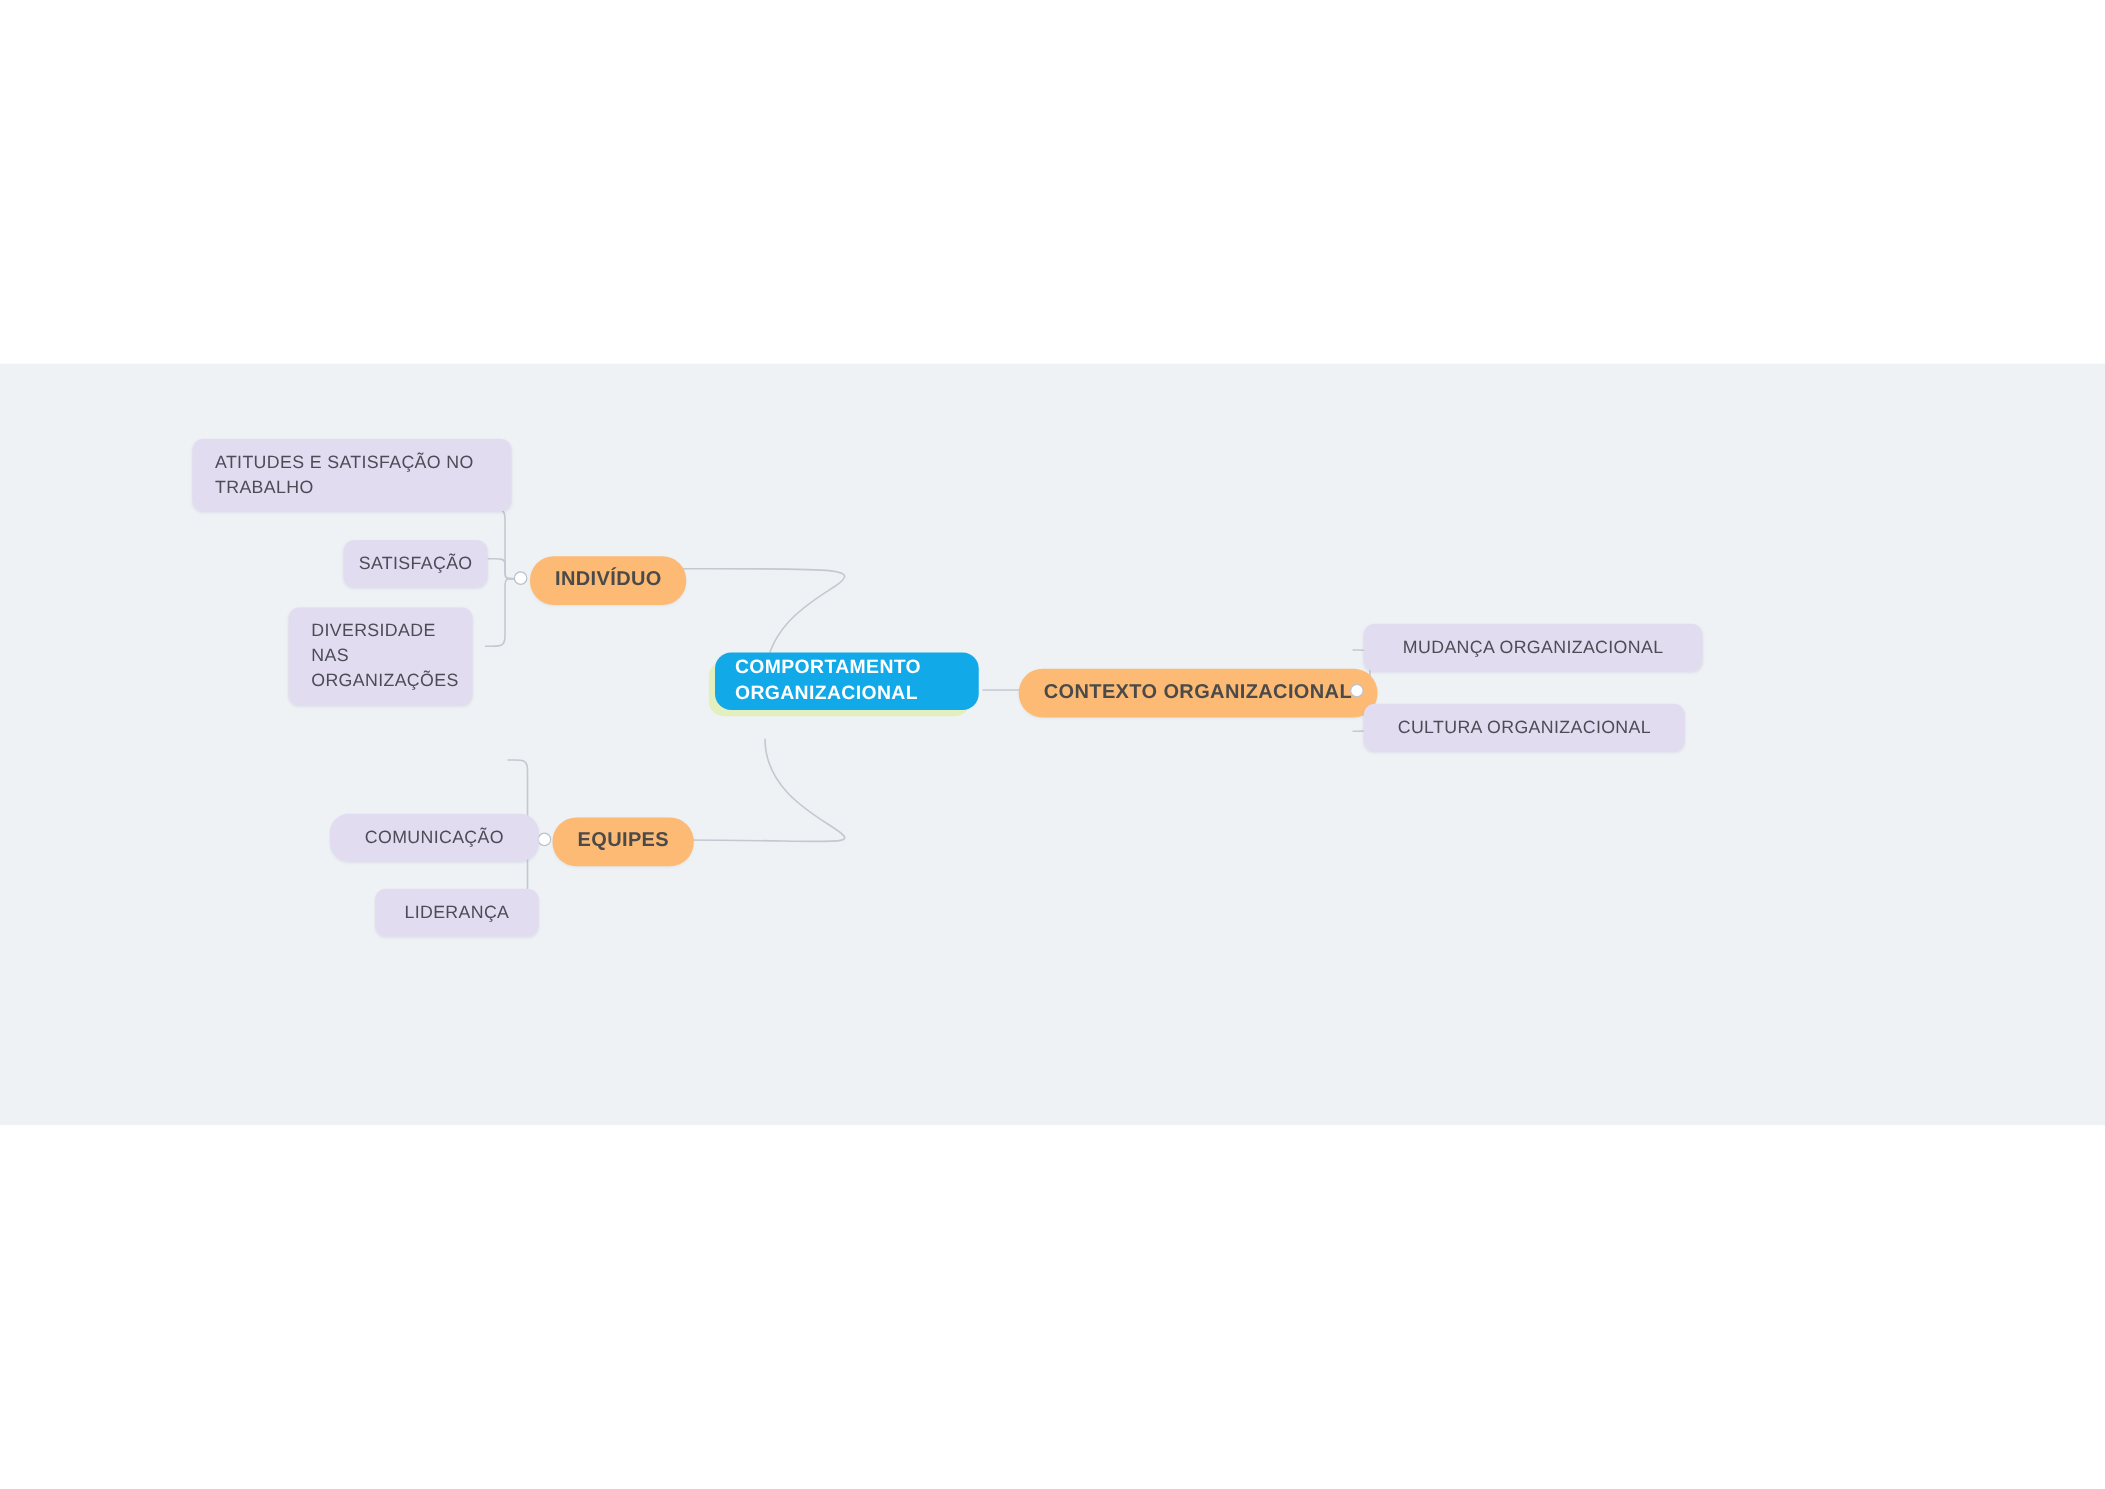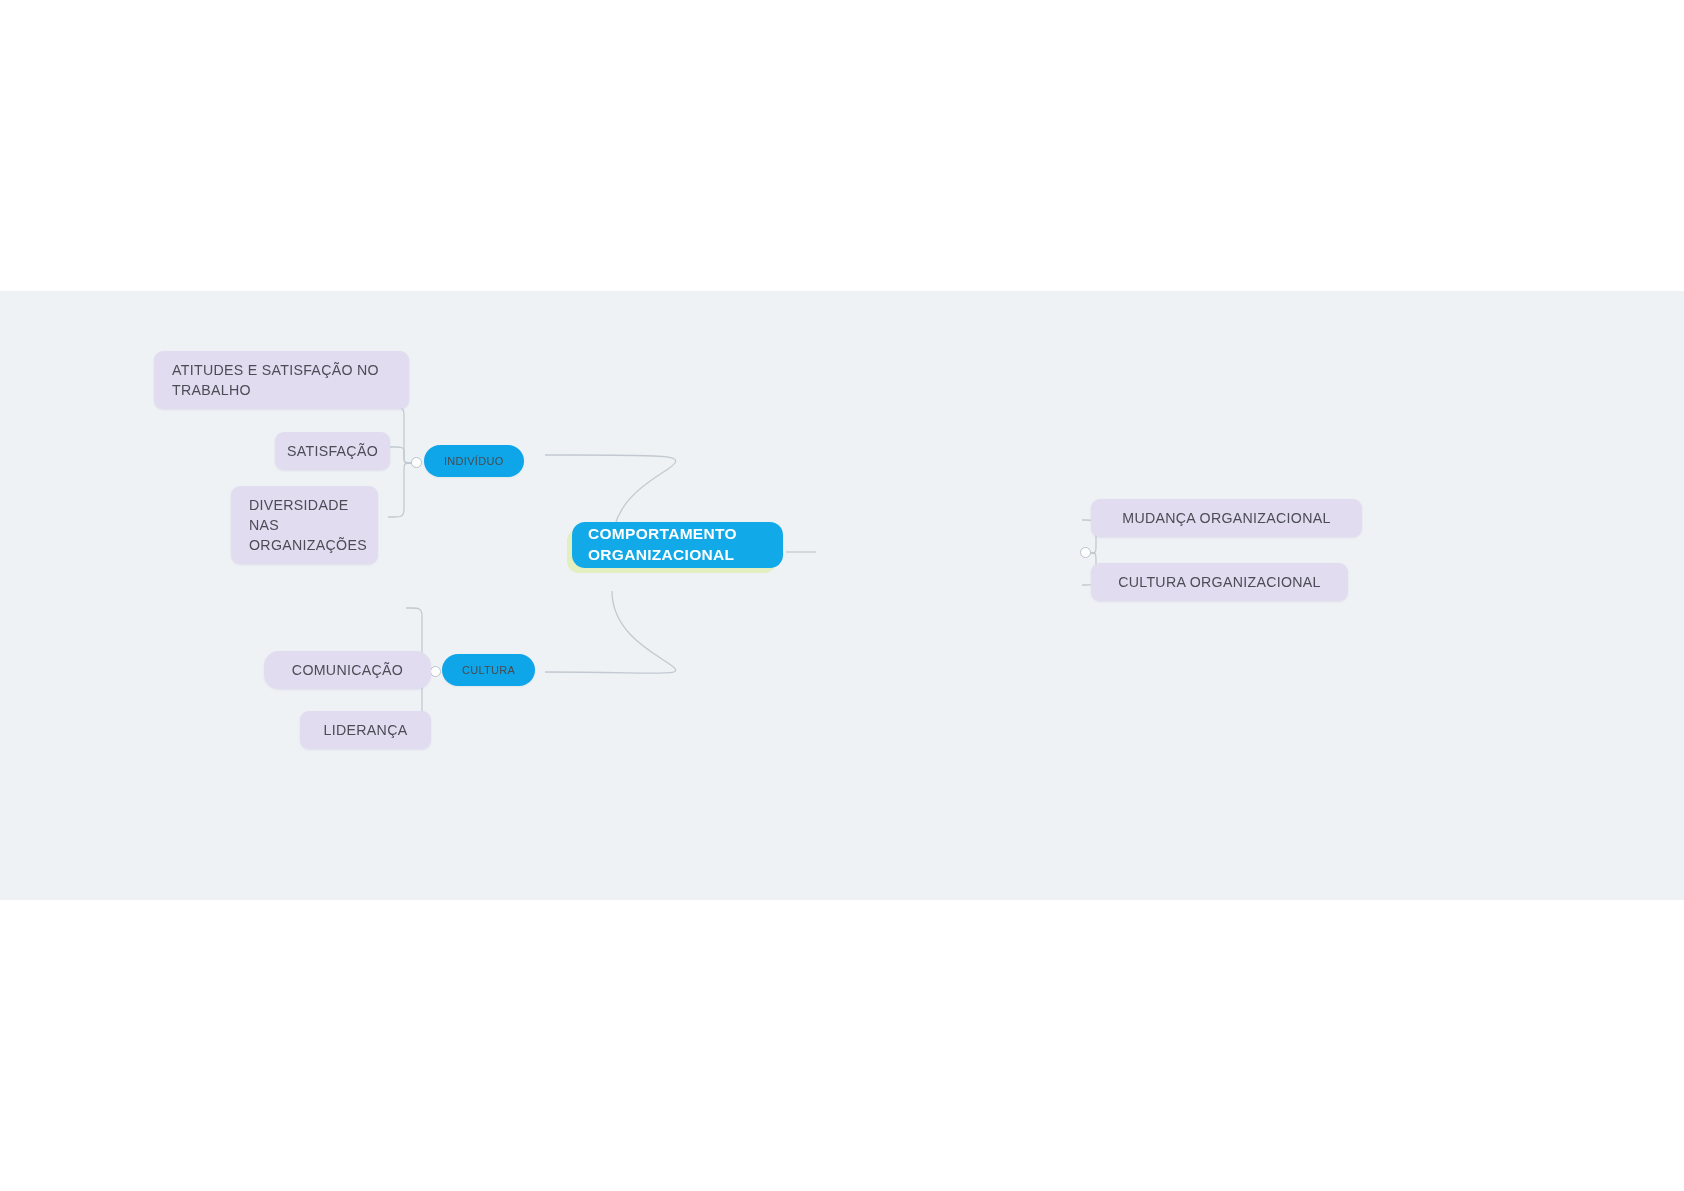--- a/index.html
+++ b/index.html
@@ -37,26 +37,26 @@
     border-radius:13px;
     padding:10px 16px;
     font-size:15.5px;
     font-weight:700;
     line-height:1.33;
     box-shadow: -6px 6px 0 -1px rgba(226,238,186,0.95);
   }
 
   
   .branch-node {
-    background:#0ea5e9;
+    background:#fdba74;
     color:#4a4a4a;
     border-radius:19px;
     padding:9px 20px;
-    font-size:11px;
-    font-weight:400;
+    font-size:16px;
+    font-weight:700;
     line-height:1.3;
     box-shadow:0 1px 2px rgba(120,130,150,0.10);
   }
 
   
   .leaf-node {
     background:#e1dcf0;
     color:#4c4c57;
     border-radius:9px;
     padding:9px 18px;
@@ -113,28 +113,29 @@
     <div class="dot" style="left:411px; top:166px;"></div>
 
     <div class="node leaf-node two-line" style="left:154px; top:60px; width:255px;">ATITUDES E SATISFAÇÃO NO
 TRABALHO</div>
 
     <div class="node leaf-node" style="left:275px; top:141px; width:115px; justify-content:center;">SATISFAÇÃO</div>
 
     <div class="node leaf-node two-line" style="left:231px; top:195px; width:147px;">DIVERSIDADE NAS
 ORGANIZAÇÕES</div>
 
-    <div class="node branch-node" style="left:442px; top:363px;">CULTURA</div>
+    <div class="node branch-node" style="left:442px; top:363px;">EQUIPES</div>
     <div class="dot" style="left:430px; top:375px;"></div>
 
 
     <div class="node leaf-node" style="left:264px; top:360px; width:167px; justify-content:center;border-radius:15px;">COMUNICAÇÃO</div>
 
     <div class="node leaf-node" style="left:300px; top:420px; width:131px; justify-content:center;">LIDERANÇA</div>
 
+    <div class="node branch-node" style="left:815px; top:244px;">CONTEXTO ORGANIZACIONAL</div>
     <div class="dot" style="left:1080px; top:256px;"></div>
 
     <div class="node leaf-node" style="left:1091px; top:272px; width:257px; justify-content:center;">CULTURA ORGANIZACIONAL</div>
 
     <div class="node leaf-node" style="left:1091px; top:208px; width:271px; justify-content:center;">MUDANÇA ORGANIZACIONAL</div>
 
   </div>
 </div>
 
 </body></html>

